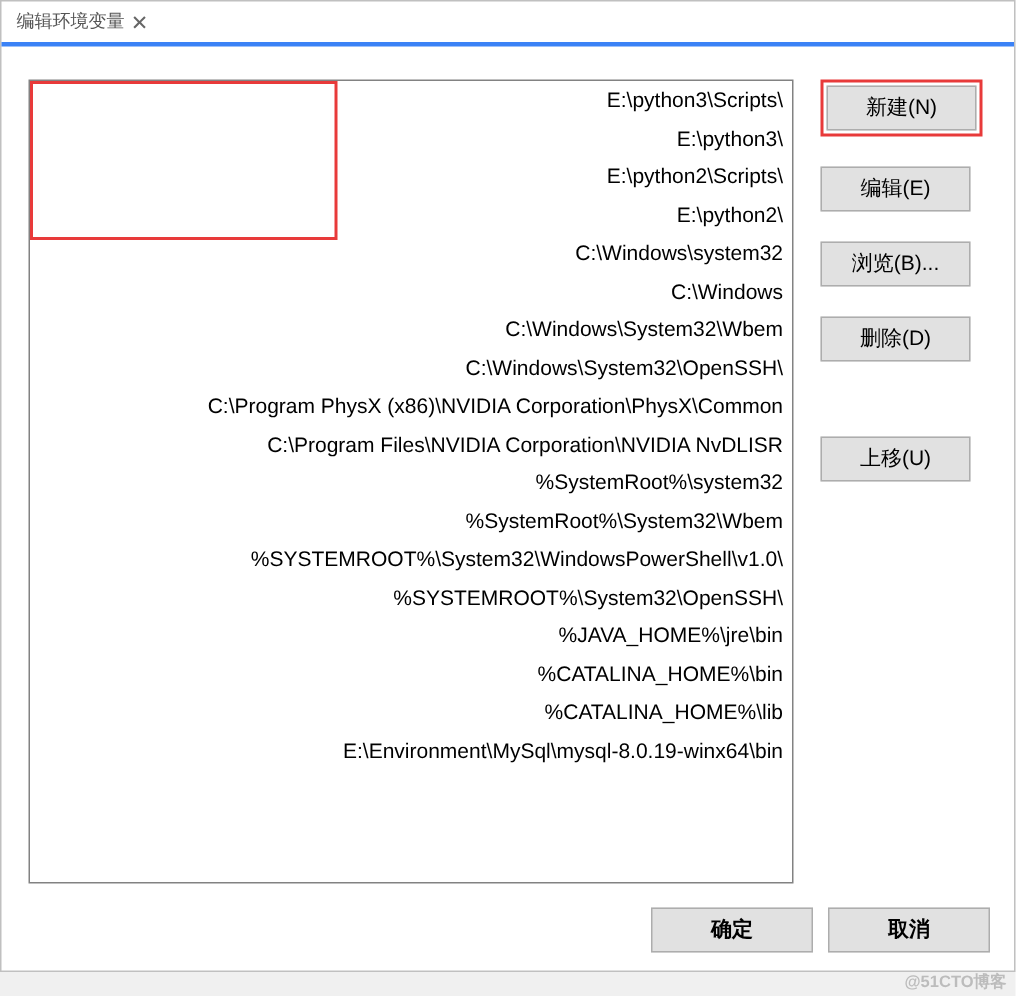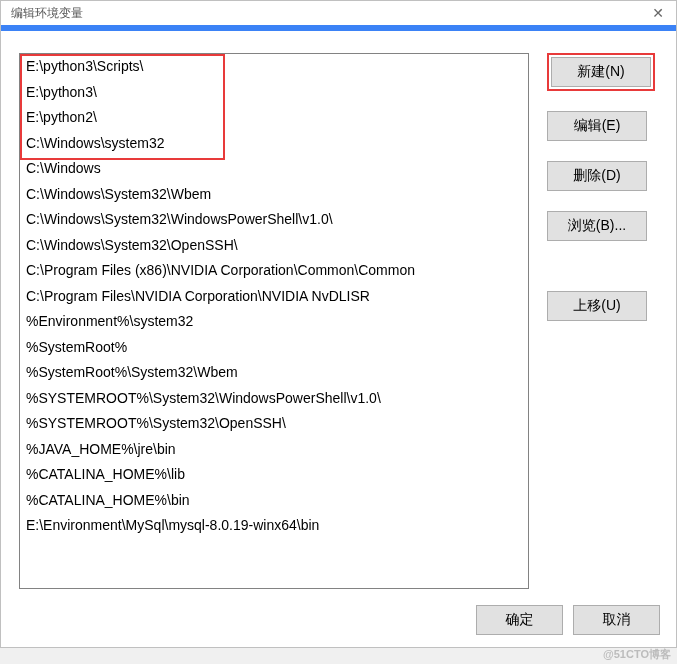--- a/index.html
+++ b/index.html
@@ -15,23 +15,22 @@
       width: 677px;
       height: 648px;
       background: #ffffff;
       border: 1px solid #c0c0c0;
       position: relative;
     }
     .titlebar {
       height: 30px;
       display: flex;
       align-items: center;
-      justify-content: space-between;
       padding: 0 8px 0 10px;
-      border-bottom: 6px solid #3b82f6;
+      border-bottom: 3px solid #3b82f6;
       color: #555;
     }
     .titlebar .close {
       font-size: 14px;
       color: #666;
       width: 20px;
       text-align: center;
       cursor: default;
     }
     .content {
@@ -39,20 +38,21 @@
       padding: 22px 16px 0 18px;
       height: 558px;
     }
     .listbox {
       width: 510px;
       height: 536px;
       border: 1px solid #828282;
       background: #ffffff;
       overflow-y: scroll;
       position: relative;
+      text-align: right;
     }
     .listbox-inner {
       position: relative;
     }
     .highlight-box {
       position: absolute;
       top: 0;
       left: 0;
       width: 205px;
       height: 106px;
@@ -101,21 +101,21 @@
     }
     .spacer-sm { height: 30px; }
     .spacer-md { height: 44px; }
     .footer {
       position: absolute;
       bottom: 12px;
       right: 16px;
       display: flex;
       gap: 10px;
     }
-    .footer .btn { width: 87px; }
+    .footer .btn { width: 108px; font-weight: bold; }
     .watermark {
       position: absolute;
       bottom: 2px;
       right: 6px;
       font-size: 11px;
       color: #bcbcbc;
       font-weight: bold;
     }
     ::-webkit-scrollbar { width: 17px; background: #f0f0f0; }
     ::-webkit-scrollbar-thumb { background: #c1c1c1; }
@@ -129,47 +129,46 @@
     <span>编辑环境变量</span>
     <span class="close">✕</span>
   </div>
 
   <div class="content">
     <div class="listbox">
       <div class="listbox-inner" id="listbox-inner">
         <div class="highlight-box"></div>
       <div class="row">E:\python3\Scripts\</div>
           <div class="row">E:\python3\</div>
+          <div class="row">E:\python2\Scripts\</div>
           <div class="row">E:\python2\</div>
           <div class="row">C:\Windows\system32</div>
           <div class="row">C:\Windows</div>
           <div class="row">C:\Windows\System32\Wbem</div>
-          <div class="row">C:\Windows\System32\WindowsPowerShell\v1.0\</div>
           <div class="row">C:\Windows\System32\OpenSSH\</div>
-          <div class="row">C:\Program Files (x86)\NVIDIA Corporation\Common\Common</div>
+          <div class="row">C:\Program PhysX (x86)\NVIDIA Corporation\PhysX\Common</div>
           <div class="row">C:\Program Files\NVIDIA Corporation\NVIDIA NvDLISR</div>
-          <div class="row">%Environment%\system32</div>
-          <div class="row">%SystemRoot%</div>
+          <div class="row">%SystemRoot%\system32</div>
           <div class="row">%SystemRoot%\System32\Wbem</div>
           <div class="row">%SYSTEMROOT%\System32\WindowsPowerShell\v1.0\</div>
           <div class="row">%SYSTEMROOT%\System32\OpenSSH\</div>
           <div class="row">%JAVA_HOME%\jre\bin</div>
+          <div class="row">%CATALINA_HOME%\bin</div>
           <div class="row">%CATALINA_HOME%\lib</div>
-          <div class="row">%CATALINA_HOME%\bin</div>
           <div class="row">E:\Environment\MySql\mysql-8.0.19-winx64\bin</div>
         </div>
     </div>
 
     <div class="buttons">
       <div class="btn-frame">
         <button class="btn">新建(N)</button>
       </div>
       <div class="btn-wrap"><button class="btn">编辑(E)</button></div>
+      <div class="btn-wrap"><button class="btn">浏览(B)...</button></div>
       <div class="btn-wrap"><button class="btn">删除(D)</button></div>
-      <div class="btn-wrap"><button class="btn">浏览(B)...</button></div>
       <div class="spacer-sm"></div>
       <div class="btn-wrap"><button class="btn">上移(U)</button></div>
       <div class="spacer-md"></div>
     </div>
   </div>
 
   <div class="footer">
     <button class="btn">确定</button>
     <button class="btn">取消</button>
   </div>

